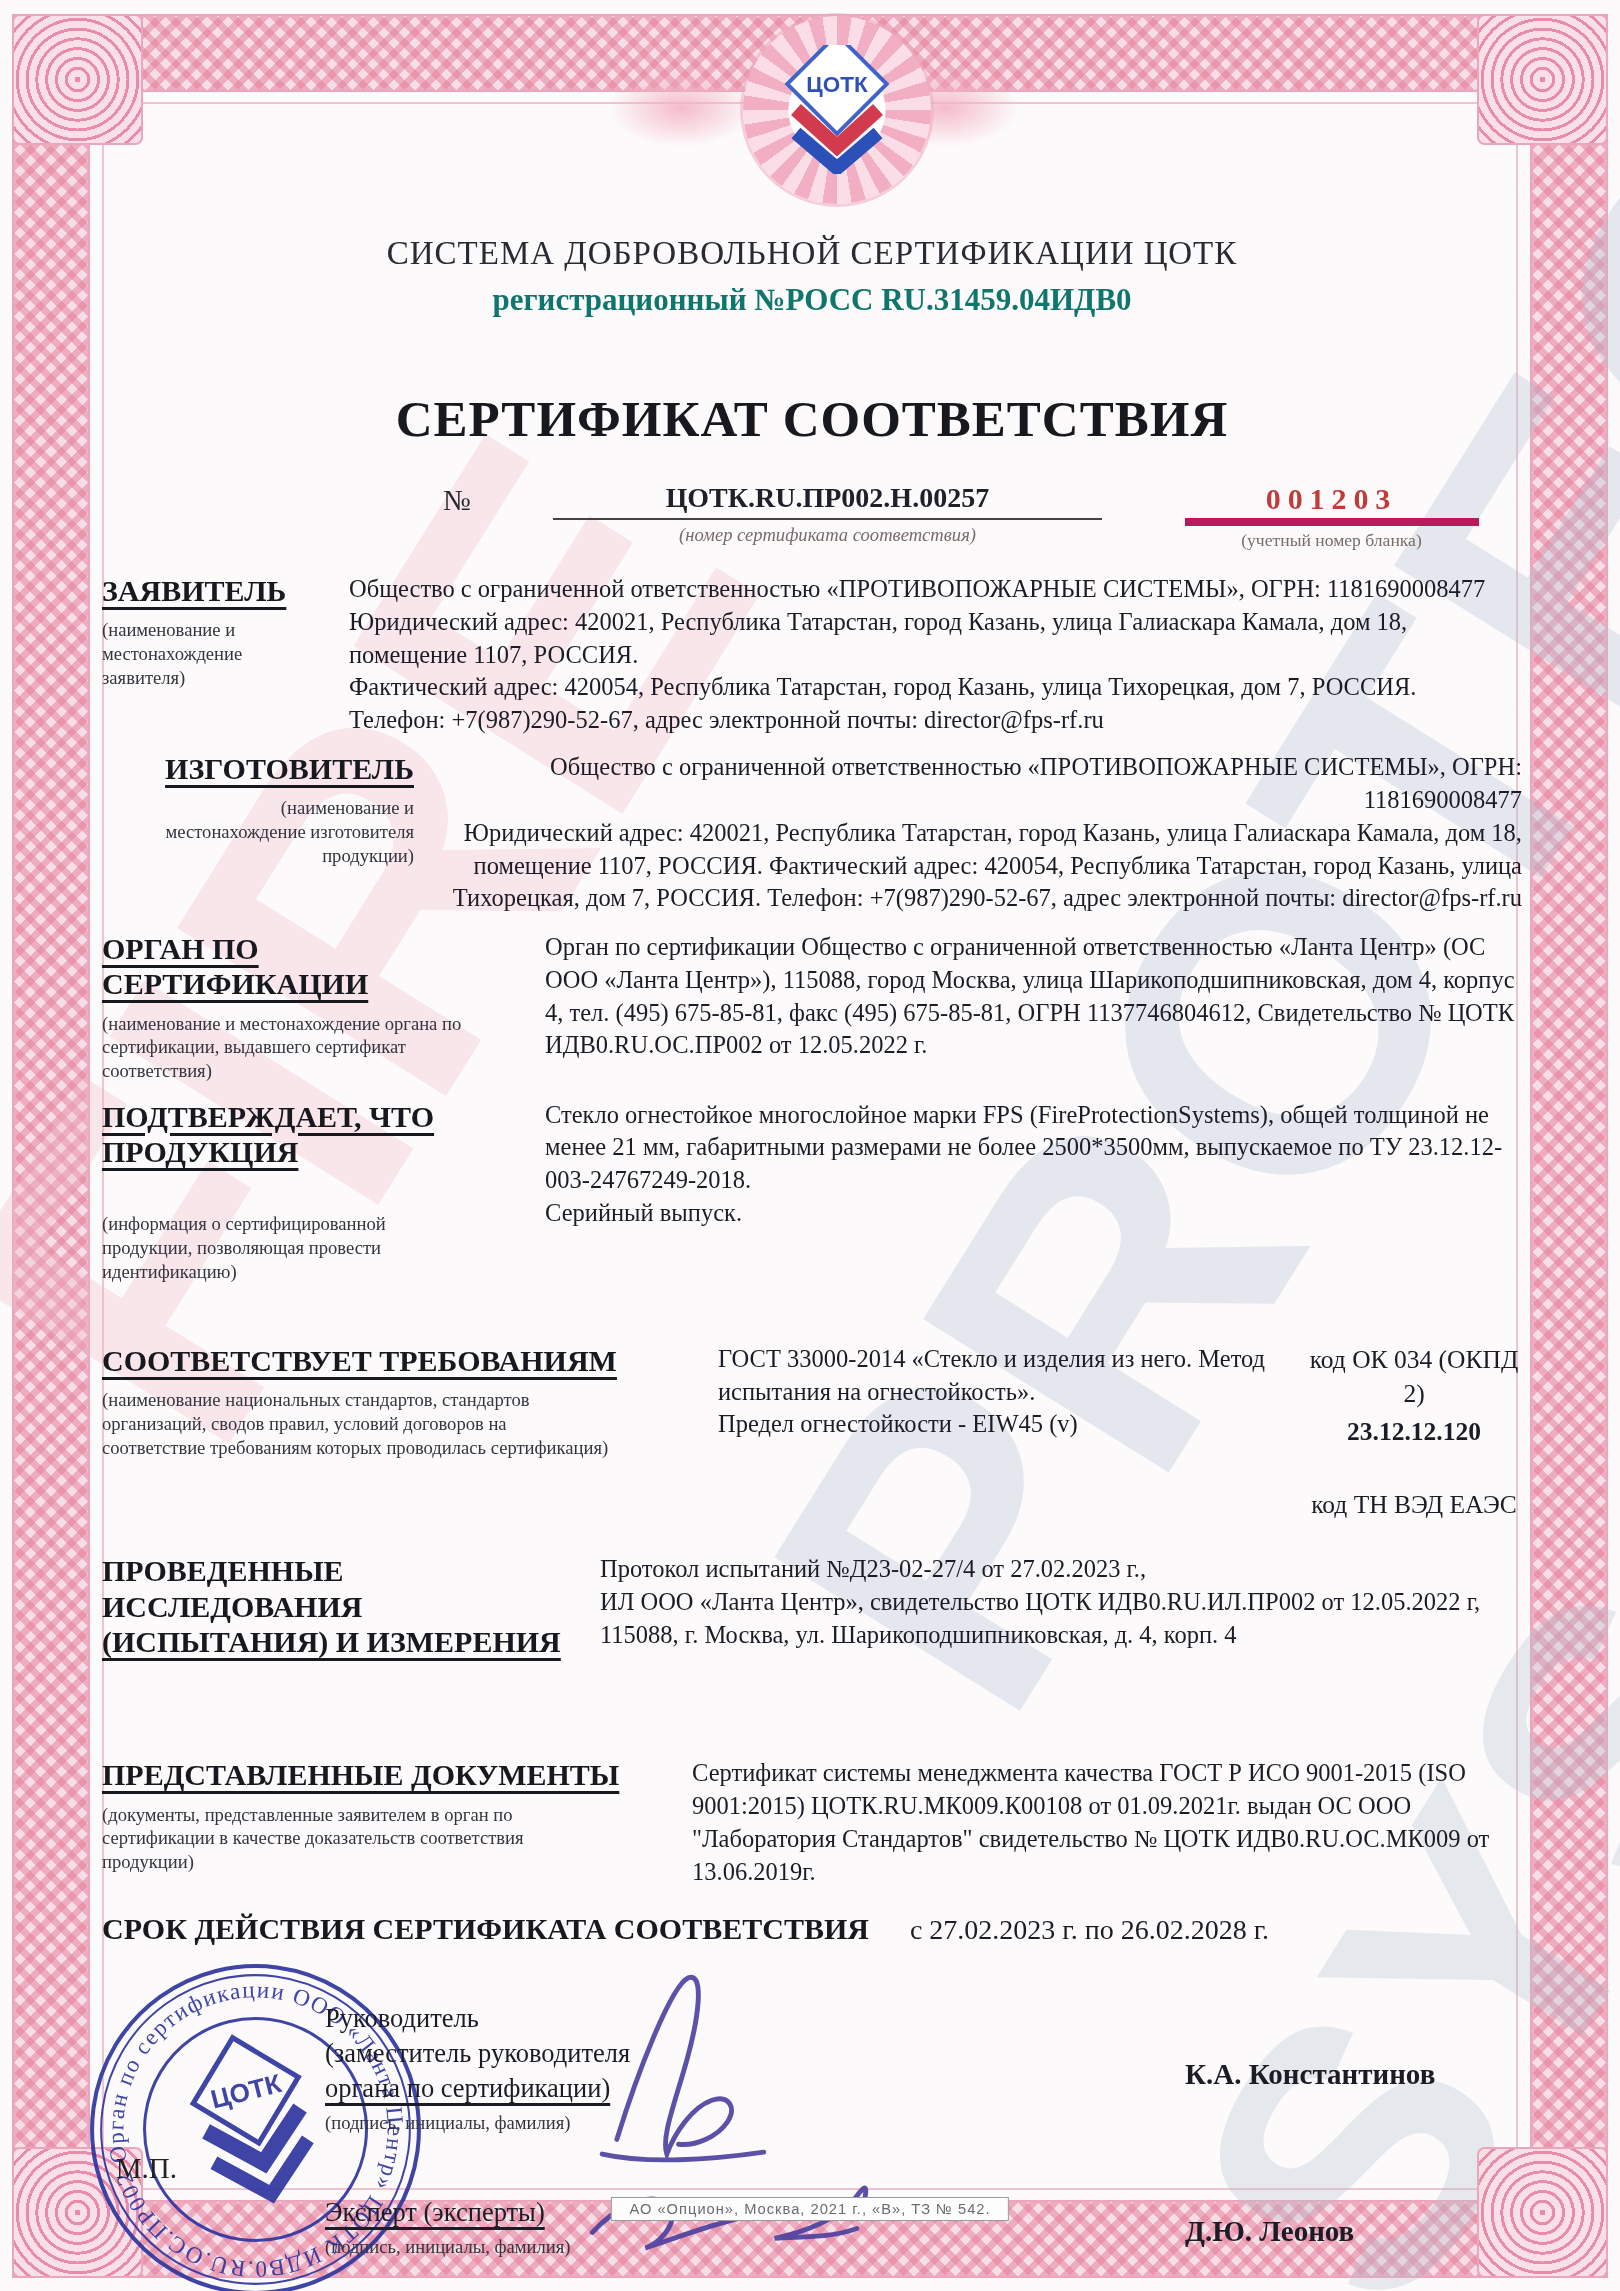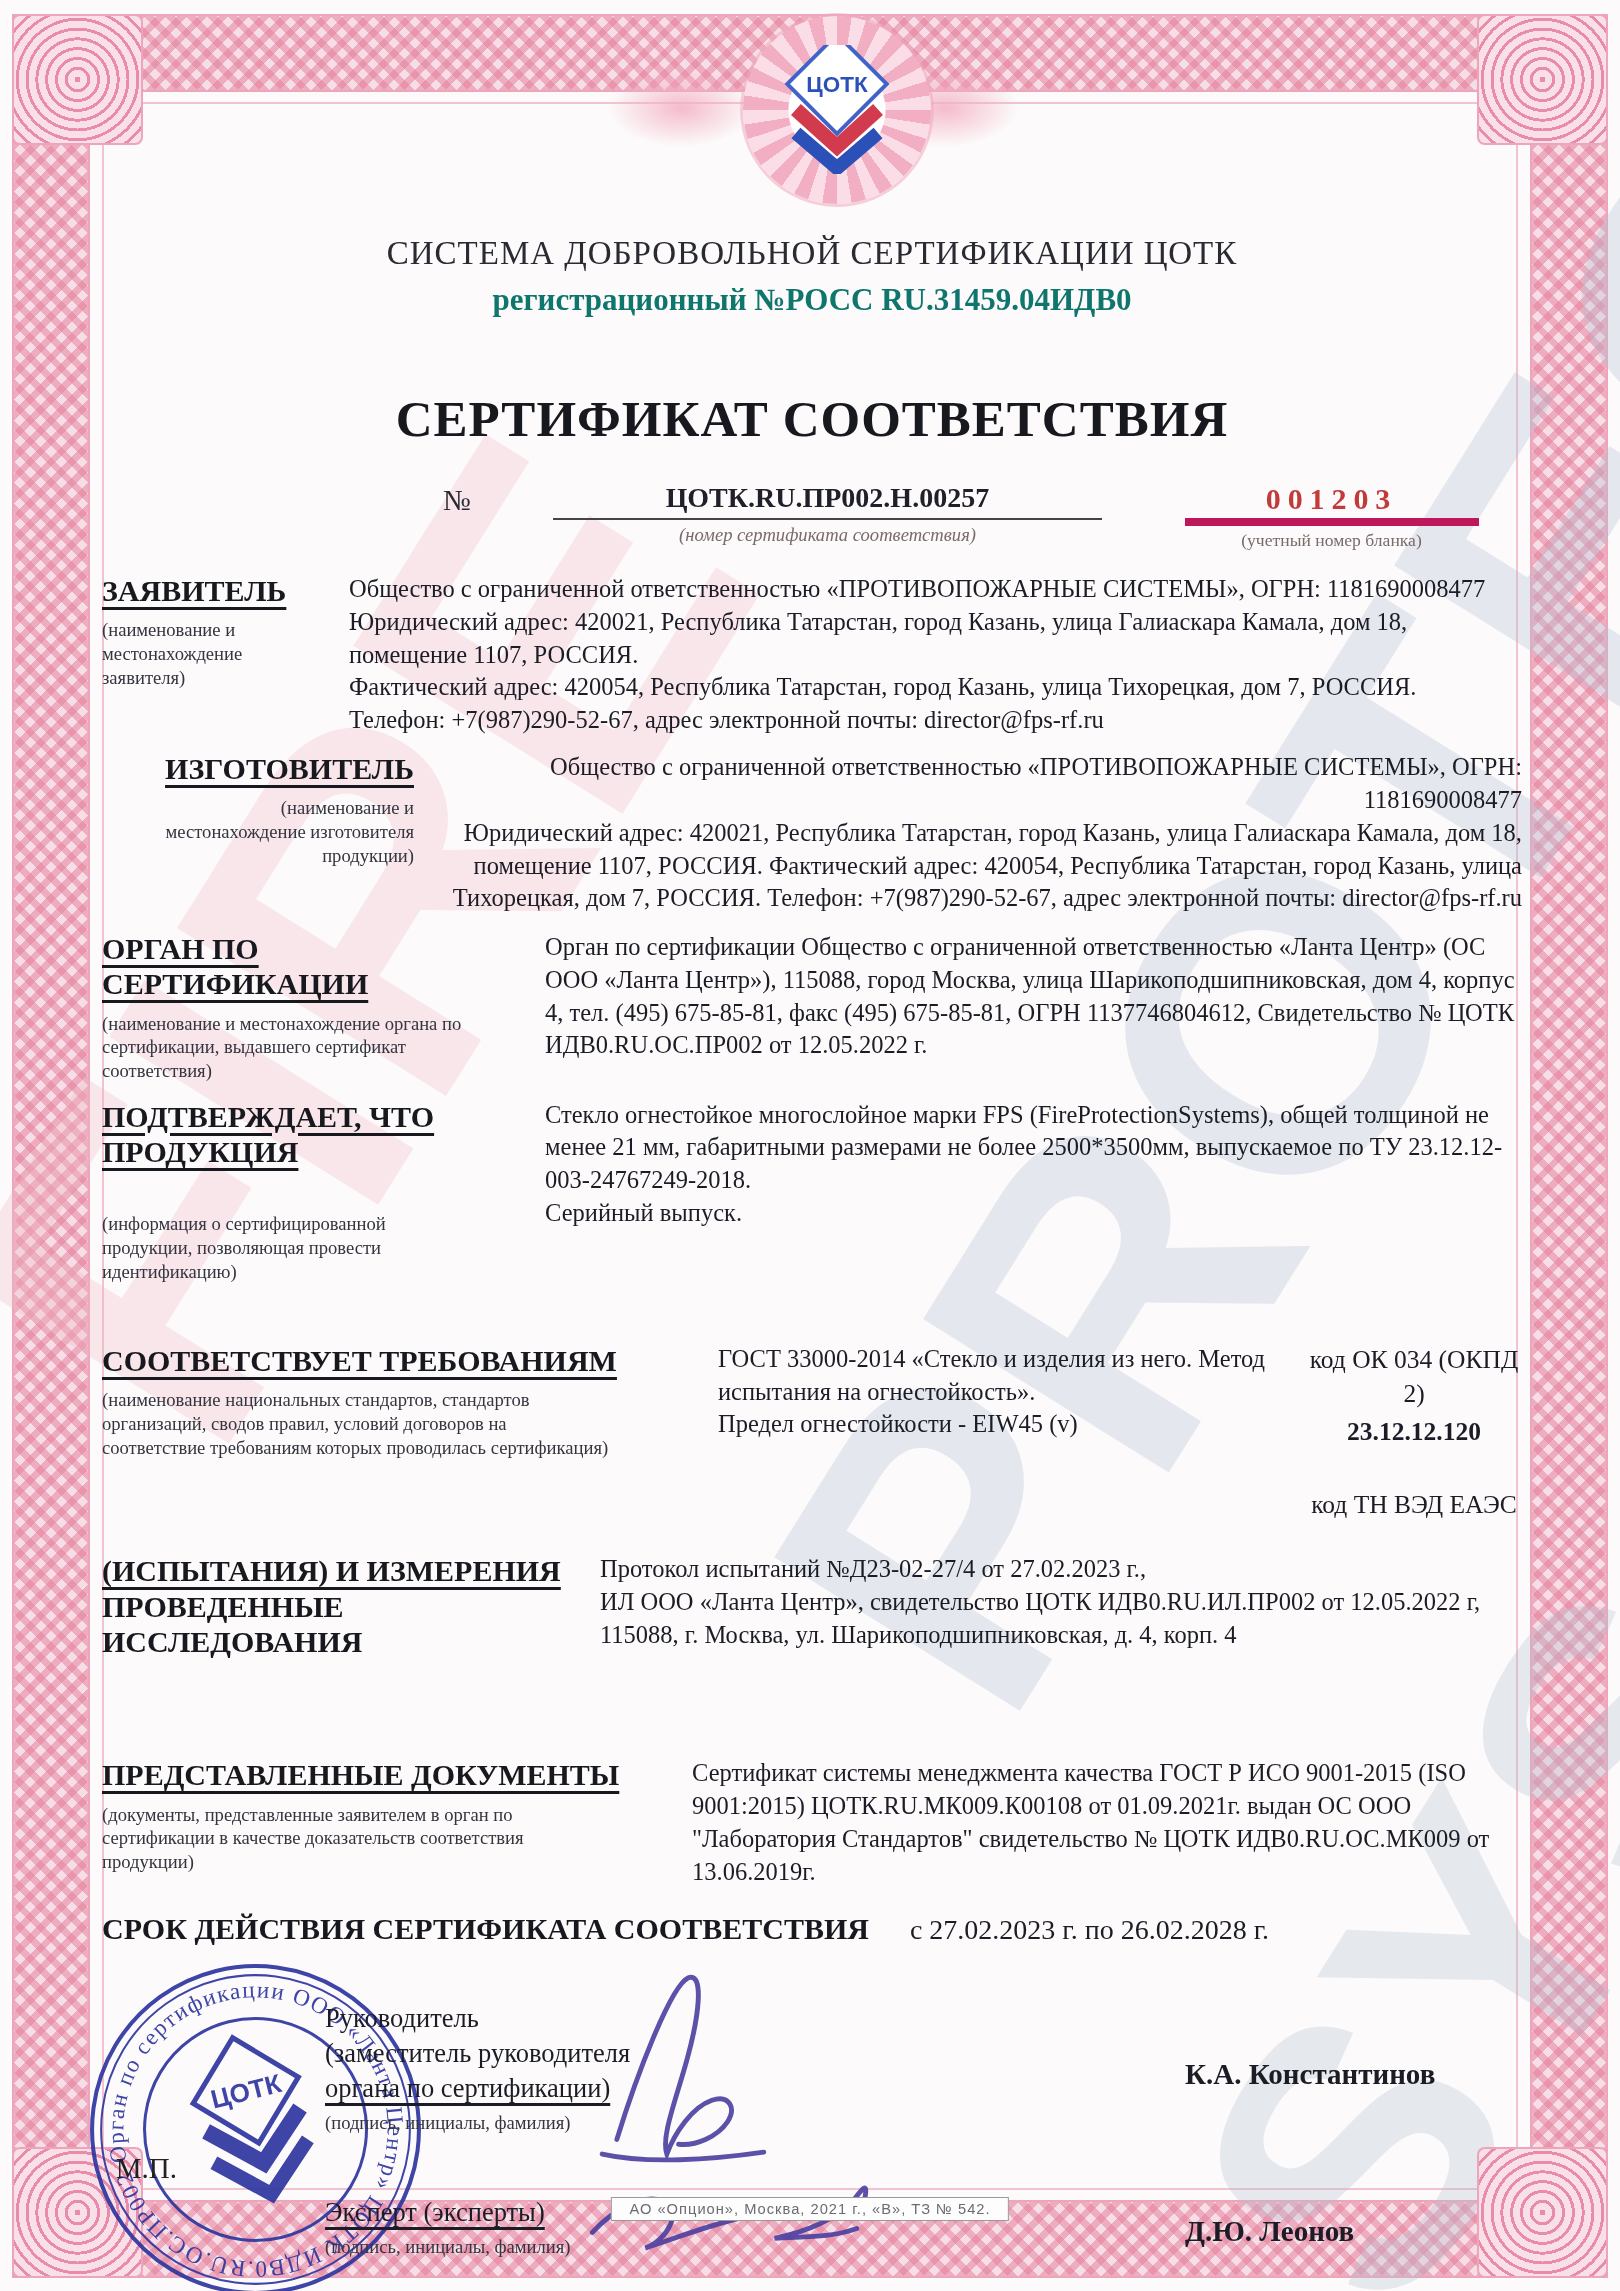--- a/index.html
+++ b/index.html
@@ -227,23 +227,23 @@
           <div class="req-codes">
             <div>код ОК 034 (ОКПД 2)</div>
             <div class="okpd-value">23.12.12.120</div>
             <div class="tnved">код ТН ВЭД ЕАЭС</div>
           </div>
         </div>
       </div>
 
       <div class="section m-tests">
         <div class="sec-label" style="width:498px;">
-          <div class="label u">(ИСПЫТАНИЯ) И ИЗМЕРЕНИЯ</div>
           <div class="label pre">ПРОВЕДЕННЫЕ
 ИССЛЕДОВАНИЯ</div>
+          <div class="label u">(ИСПЫТАНИЯ) И ИЗМЕРЕНИЯ</div>
         </div>
         <div class="sec-content pre">Протокол испытаний №Д23-02-27/4 от 27.02.2023 г.,
 ИЛ ООО «Ланта Центр», свидетельство ЦОТК ИДВ0.RU.ИЛ.ПР002 от 12.05.2022 г,
 115088, г. Москва, ул. Шарикоподшипниковская, д. 4, корп. 4</div>
       </div>
 
       <div class="section m-documents">
         <div class="sec-label" style="width:590px;">
           <div class="label u">ПРЕДСТАВЛЕННЫЕ ДОКУМЕНТЫ</div>
           <div class="sublabel pre">(документы, представленные заявителем в орган по

